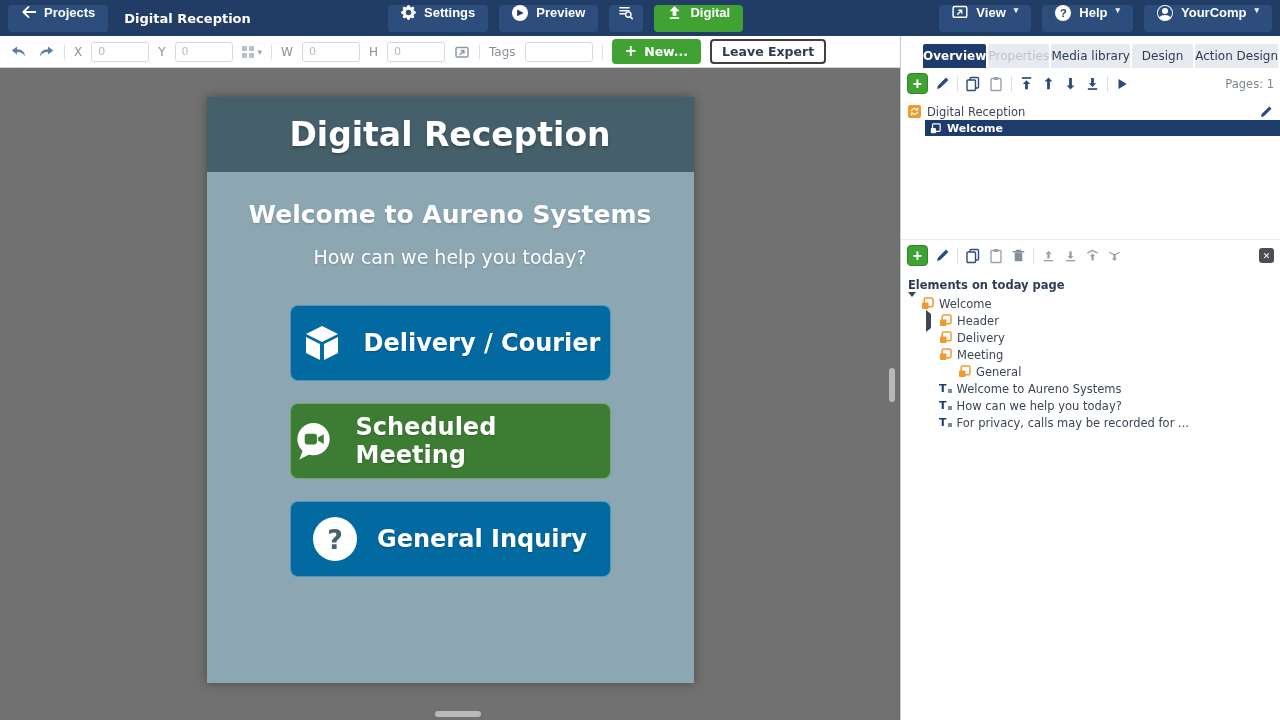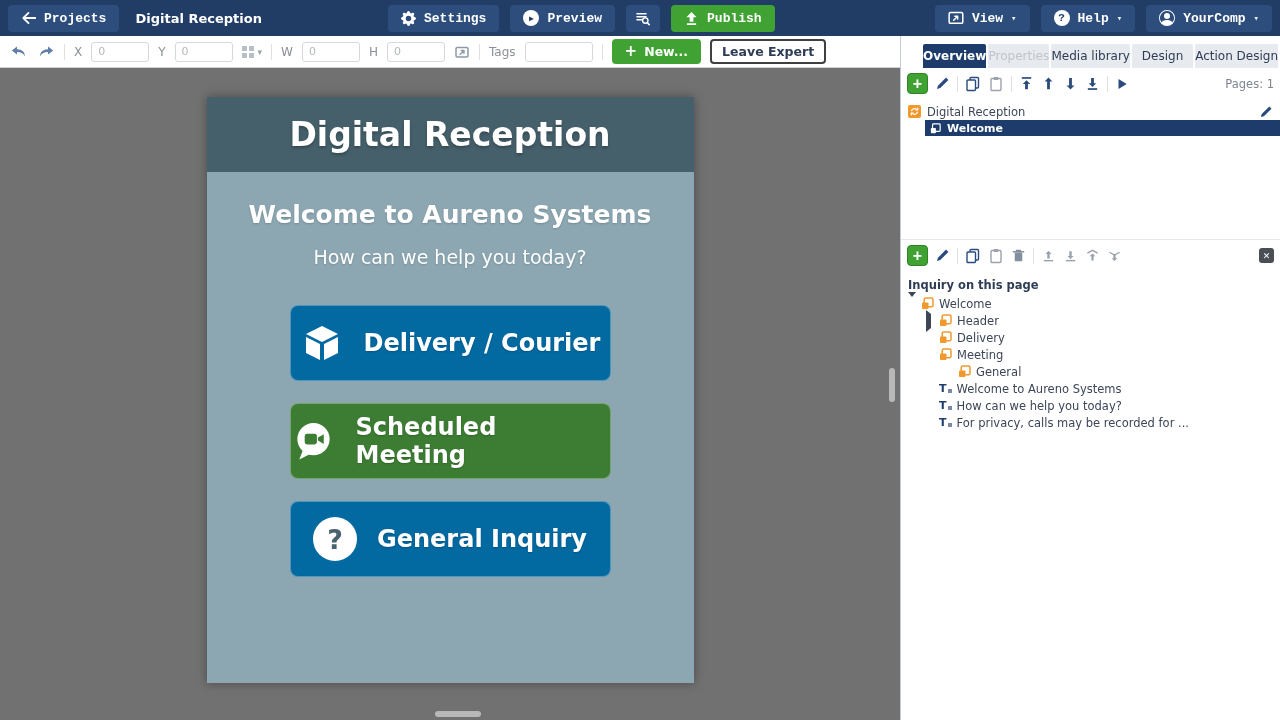--- a/index.html
+++ b/index.html
@@ -1,21 +1,21 @@
 <!DOCTYPE html>
 <html><head>
 <meta charset="utf-8">
 <style>
   * { margin:0; padding:0; box-sizing:border-box; }
   html,body { width:1280px; height:720px; font-family:"DejaVu Sans","Liberation Sans",sans-serif; background:#fff; overflow:hidden; }
 
   
   .topbar { height:36px; background:#213d66; display:flex; align-items:center; padding:0 8px; position:relative; }
   .tb-btn { background:#2d4e7d; color:#fff; border:none; border-radius:4px; height:27px; padding:0 13px;
-            display:inline-flex; align-items:center; gap:8px; font-size:13px; font-weight:bold; cursor:pointer; font-family:Liberation Mono, monospace; }
+            display:inline-flex; gap:8px; font-size:13px; font-weight:bold; cursor:pointer; font-family:Liberation Sans, sans-serif; }
   .tb-btn.green { background:#3fa233; }
   .tb-title { color:#fff; font-size:13px; font-weight:bold; margin-left:16px; }
   .tb-center { position:absolute; left:388px; display:flex; gap:11px; }
   .tb-right { margin-left:auto; display:flex; gap:11px; }
   .caret { font-size:9px; color:rgba(255,255,255,.9); }
   .circle-glyph { width:16px; height:16px; background:#fff; color:#213d66; border-radius:50%; font-size:11px;
                   font-weight:bold; display:inline-flex; align-items:center; justify-content:center; }
 
   
   .main { display:flex; height:684px; }
@@ -111,21 +111,21 @@
           <path d="M2 2.8h9M2 5.8h9M2 8.8h4.5" stroke="#fff" stroke-width="1.6" stroke-linecap="round"></path>
           <circle cx="10.3" cy="9.6" r="2.7" stroke="#fff" stroke-width="1.4" fill="none"></circle>
           <path d="M12.3 11.7l1.9 1.9" stroke="#fff" stroke-width="1.6" stroke-linecap="round"></path>
         </svg>
     </button>
     <button class="tb-btn green">
       <svg width="15" height="15" viewBox="0 0 16 16">
           <path d="M8 1 13.4 6.6H10V11.5H6V6.6H2.6z" fill="#fff"></path>
           <rect x="3" y="13" width="10" height="1.9" rx=".5" fill="#fff"></rect>
         </svg>
-      <span>Publish</span>
+      <span>Digital</span>
     </button>
   </div>
 
   <div class="tb-right">
     <button class="tb-btn">
       <svg width="16" height="14" viewBox="0 0 17 14">
           <rect x="1.2" y="1.2" width="14.5" height="11.5" rx="1.5" stroke="#fff" stroke-width="1.6" fill="none"></rect>
           <path d="M6 9.5 10.3 5.2 M10.3 5.2h-3 M10.3 5.2v3" stroke="#fff" stroke-width="1.5" fill="none" stroke-linecap="round"></path>
         </svg>
       <span>View</span>
@@ -371,21 +371,21 @@
       </button>
       <button class="icon-btn">
         <svg width="15" height="15" viewBox="0 0 16 16">
             <path d="M2.5 4.5 8 7.5l5.5-3" stroke="#9aa2ab" stroke-width="1.4" fill="none"></path>
             <path d="M8 13.8 5 10.8h1.8V6.3h2.4v4.5H11z" fill="#9aa2ab"></path>
           </svg>
       </button>
       <span class="x-chip">✕</span>
     </div>
 
-    <div class="elements-heading">Inquiry on this page</div>
+    <div class="elements-heading">Elements on today page</div>
 
     <div>
       <div class="el-row" style="padding-left:7px;">
         <span class="exp"><span class="exp-down"></span></span>
         <svg width="13" height="13" viewBox="0 0 13 13">
             <rect x="3.2" y="1" width="8.8" height="8.8" rx="1.5" stroke="#f09a2e" stroke-width="1.5" fill="#fff"></rect>
             <rect x="1" y="5.5" width="6.5" height="6.5" rx="1" fill="#f09a2e"></rect>
           </svg>
         <span>Welcome</span>
       </div>

